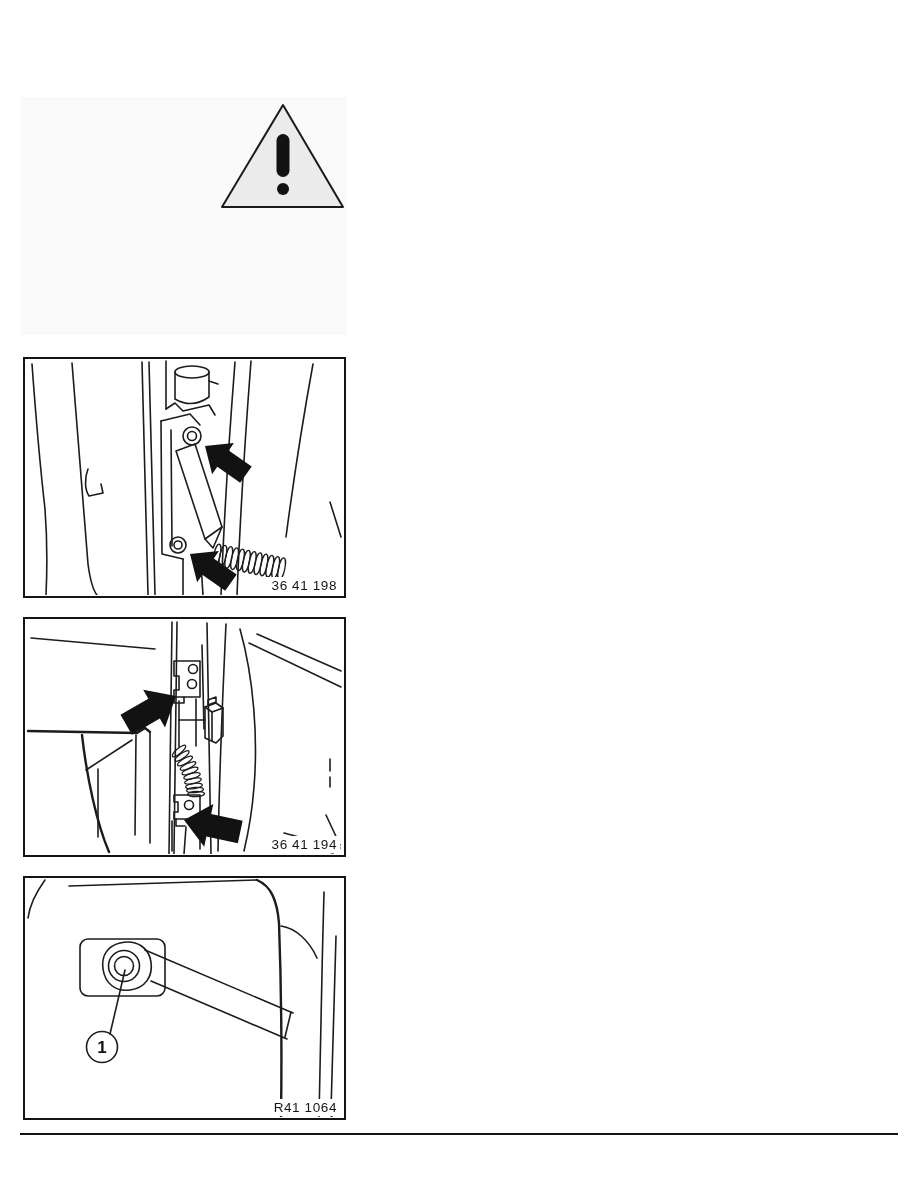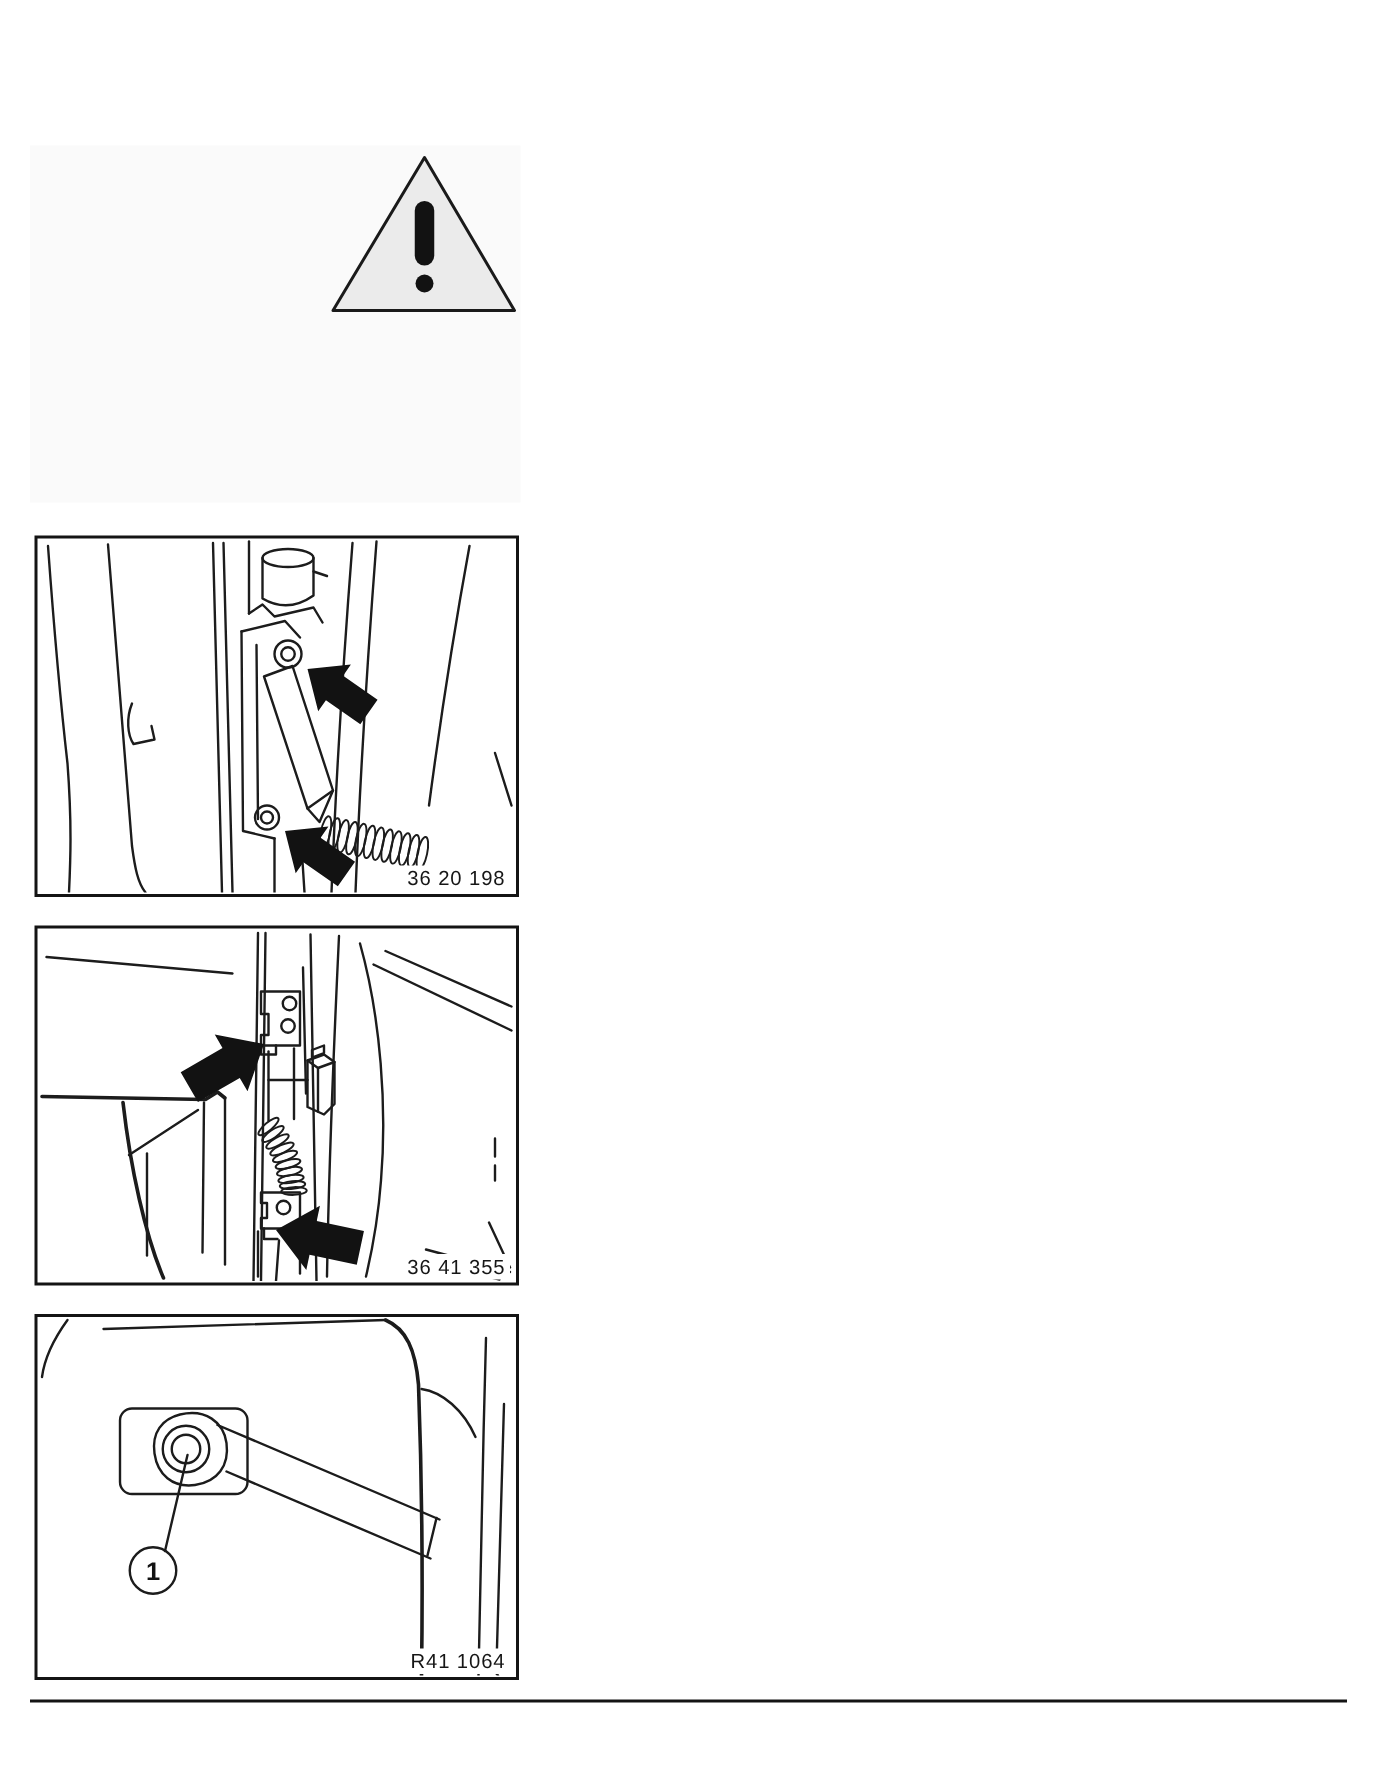--- a/index.html
+++ b/index.html
@@ -97,21 +97,21 @@
     </g>
     <g>
       <path class="ln" d="M210,3 C204,80 199,160 196,236"></path>
       <path class="ln" d="M226,2 C220,80 215,160 212,236"></path>
       <path class="ln" d="M288,5 C277,65 268,125 261,178"></path>
       <path class="ln" d="M305,143 L316,178"></path>
     </g>
     <path class="solid" transform="translate(180,87) rotate(35)" d="M0,0 L22,-19 L22,-10 L50,-10 L50,10 L22,10 L22,19 Z"></path>
     <path class="solid" transform="translate(165,195) rotate(35)" d="M0,0 L22,-19 L22,-10 L50,-10 L50,10 L22,10 L22,19 Z"></path>
   </svg>
-  <span class="fig-label">36 20 198</span>
+  <span class="fig-label">36 41 198</span>
 </div>
 
 <div class="figure-frame" id="frame-2">
   <svg width="318" height="235" viewBox="0 0 318 235">
     <g>
       <path class="ln" d="M6,19 L130,30"></path>
       <path class="ln-thick" d="M3,112 L112,114 L120,109 L125,113"></path>
       <path class="ln-thick" d="M57,116 C62,160 72,205 84,233"></path>
       <path class="ln" d="M73,150 L73,218"></path>
       <path class="ln" d="M111,116 L110,216"></path>
@@ -165,21 +165,21 @@
       <path class="ln" d="M224,24 L316,68"></path>
       <path class="ln" d="M232,15 L316,52"></path>
       <path class="ln" d="M305,140 L305,152 M305,158 L305,168"></path>
       <path class="ln" d="M301,196 L315,226"></path>
       <path class="ln" d="M259,214 L315,229"></path>
       <path class="ln" d="M263,223 L308,234"></path>
     </g>
     <path class="solid" transform="translate(151,77) rotate(150) scale(1.15)" d="M0,0 L22,-19 L22,-10 L50,-10 L50,10 L22,10 L22,19 Z"></path>
     <path class="solid" transform="translate(159,201) rotate(12) scale(1.15)" d="M0,0 L22,-19 L22,-10 L50,-10 L50,10 L22,10 L22,19 Z"></path>
   </svg>
-  <span class="fig-label">36 41 355</span>
+  <span class="fig-label">36 41 194</span>
 </div>
 
 <div class="figure-frame" id="frame-3">
   <svg width="318" height="239" viewBox="0 0 318 239">
     <g>
       <path class="ln" d="M20,2 C12,13 5,25 3,40"></path>
       <path class="ln" d="M44,8 L232,2"></path>
       <path class="ln-thick" d="M232,2 C246,8 252,22 254,45 C256,100 257,170 256,239"></path>
       <path class="ln" d="M299,14 C297,90 295,170 294,239"></path>
       <path class="ln" d="M311,58 C309,120 307,180 306,232"></path>

